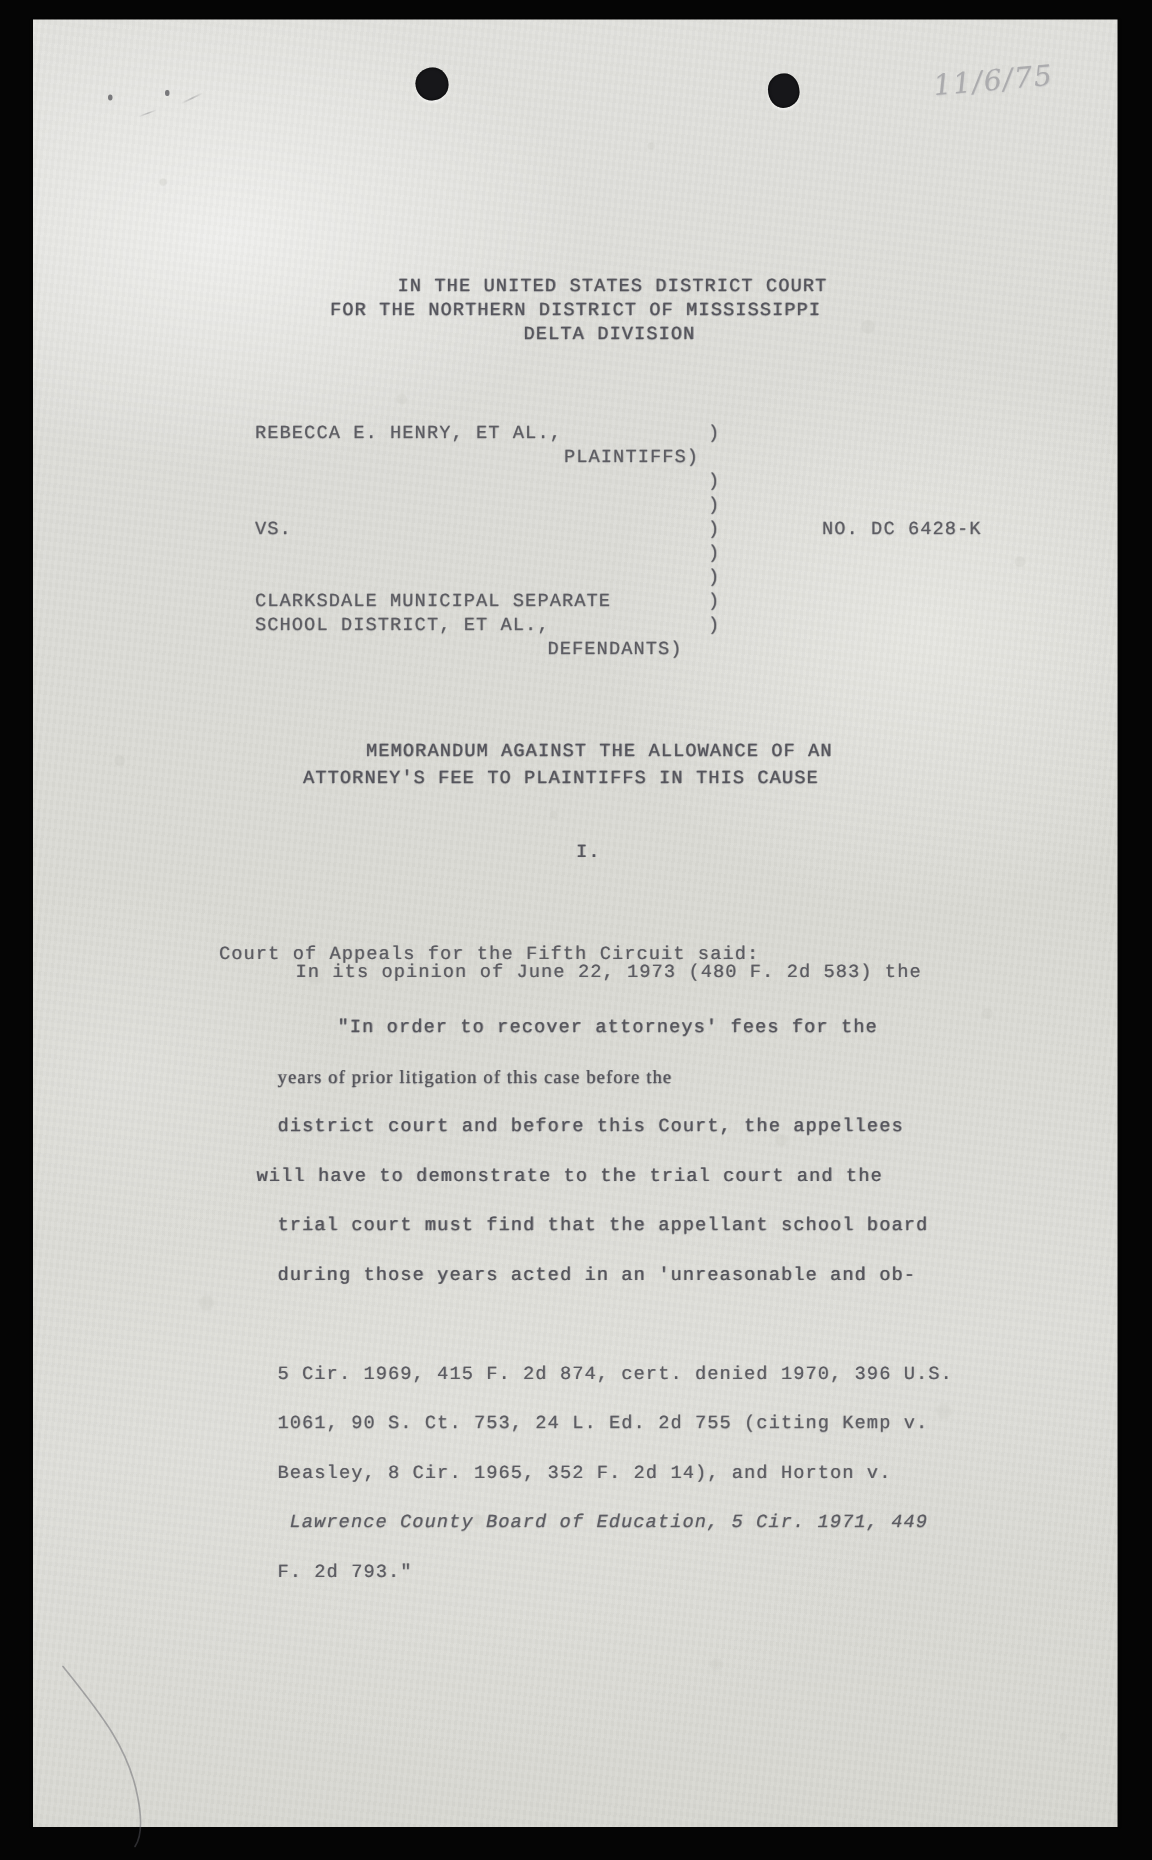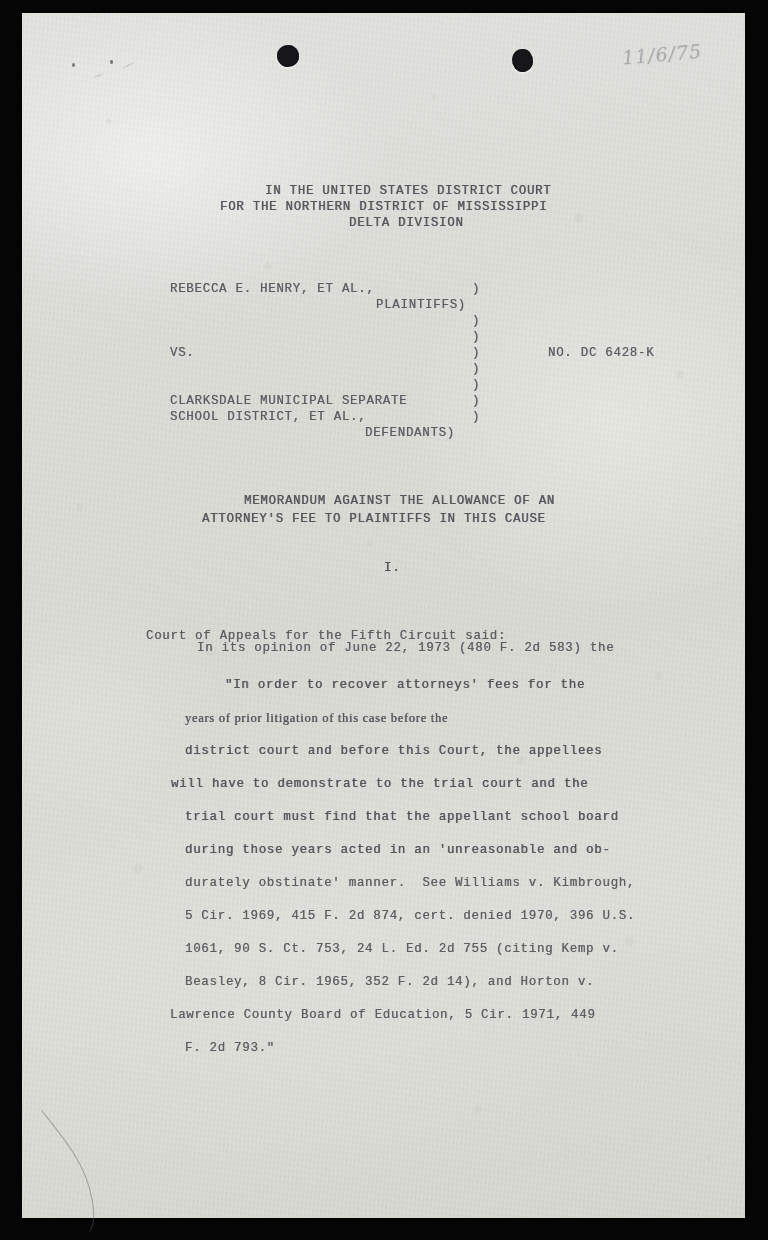--- a/index.html
+++ b/index.html
@@ -201,21 +201,20 @@
 
     <div class="tw" style="left:175px; top:583px;margin-top:44px;">In its opinion of June 22, 1973 (480 F. 2d 583) the</div>
     <div class="tw" style="left:124px; top:615px;">Court of Appeals for the Fifth Circuit said:</div>
 
     <div class="tw bolded" style="left:203px; top:664px;">"In order to recover attorneys' fees for the</div>
     <div class="tw bolded" style="left:163px; top:697px;font-family:Liberation Serif, serif;">years of prior litigation of this case before the</div>
     <div class="tw bolded" style="left:163px; top:730px;">district court and before this Court, the appellees</div>
     <div class="tw bolded" style="left:149px; top:763px;">will have to demonstrate to the trial court and the</div>
     <div class="tw bolded" style="left:163px; top:796px;">trial court must find that the appellant school board</div>
     <div class="tw bolded" style="left:163px; top:829px;">during those years acted in an 'unreasonable and ob-</div>
-    <div class="tw" style="left:163px; top:862px;">durately obstinate' manner.  See Williams v. Kimbrough,</div>
     <div class="tw" style="left:163px; top:895px;">5 Cir. 1969, 415 F. 2d 874, cert. denied 1970, 396 U.S.</div>
     <div class="tw" style="left:163px; top:928px;">1061, 90 S. Ct. 753, 24 L. Ed. 2d 755 (citing Kemp v.</div>
     <div class="tw" style="left:163px; top:961px;">Beasley, 8 Cir. 1965, 352 F. 2d 14), and Horton v.</div>
-    <div class="tw" style="left:148px; top:994px;">Lawrence County Board of Education, 5 Cir. 1971, 449</div>
+    <div class="tw" style="left:171px; top:994px;font-style:italic;">Lawrence County Board of Education, 5 Cir. 1971, 449</div>
     <div class="tw" style="left:163px; top:1027px;">F. 2d 793."</div>
 
   </div>
 </div>
 
 </body></html>

